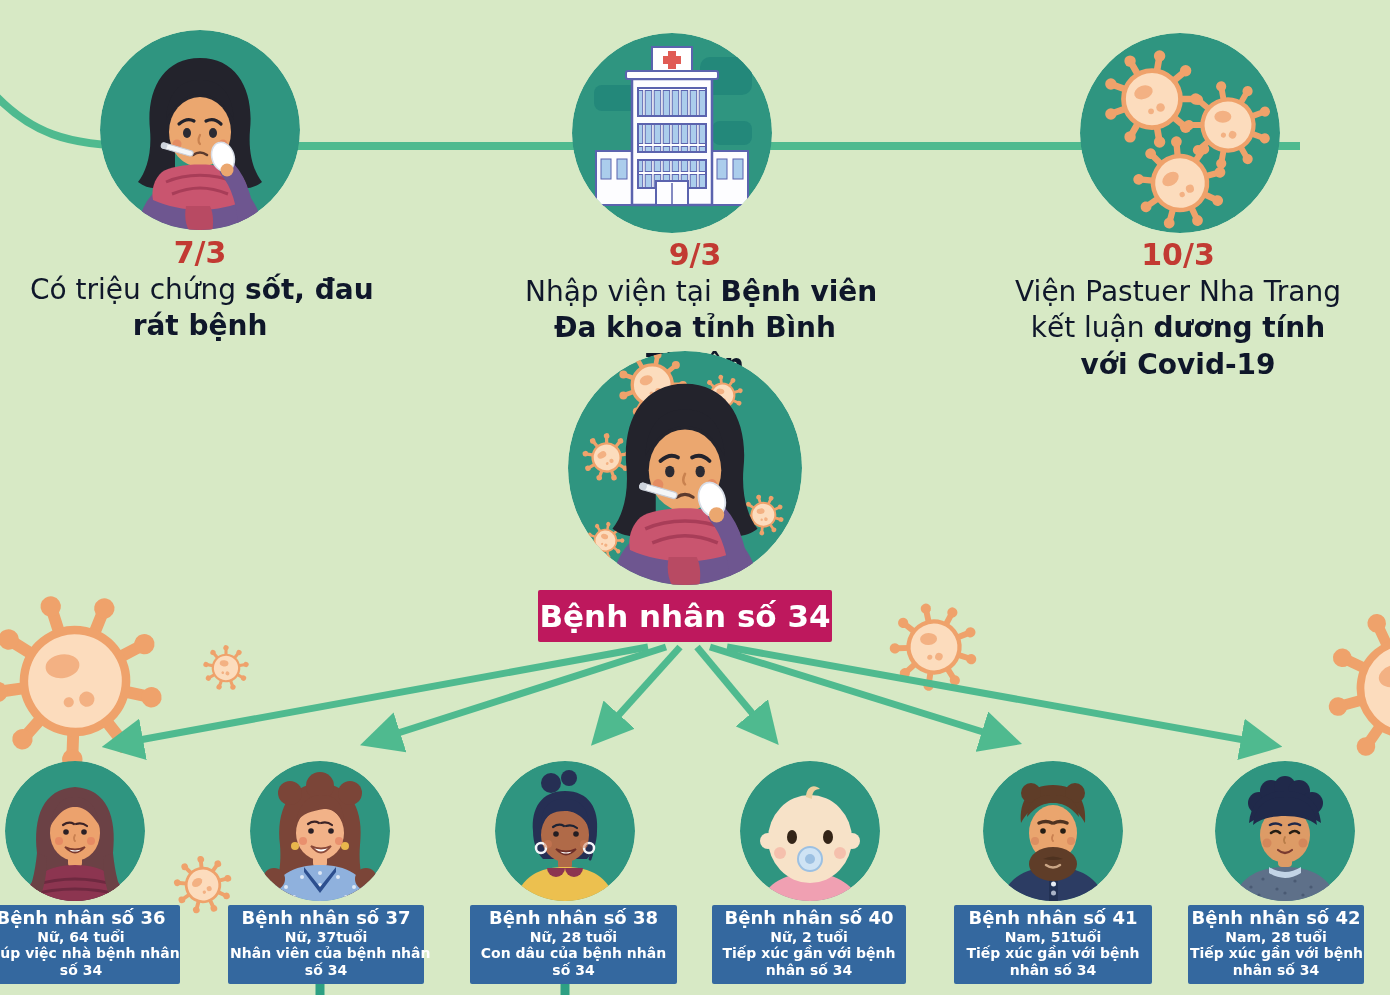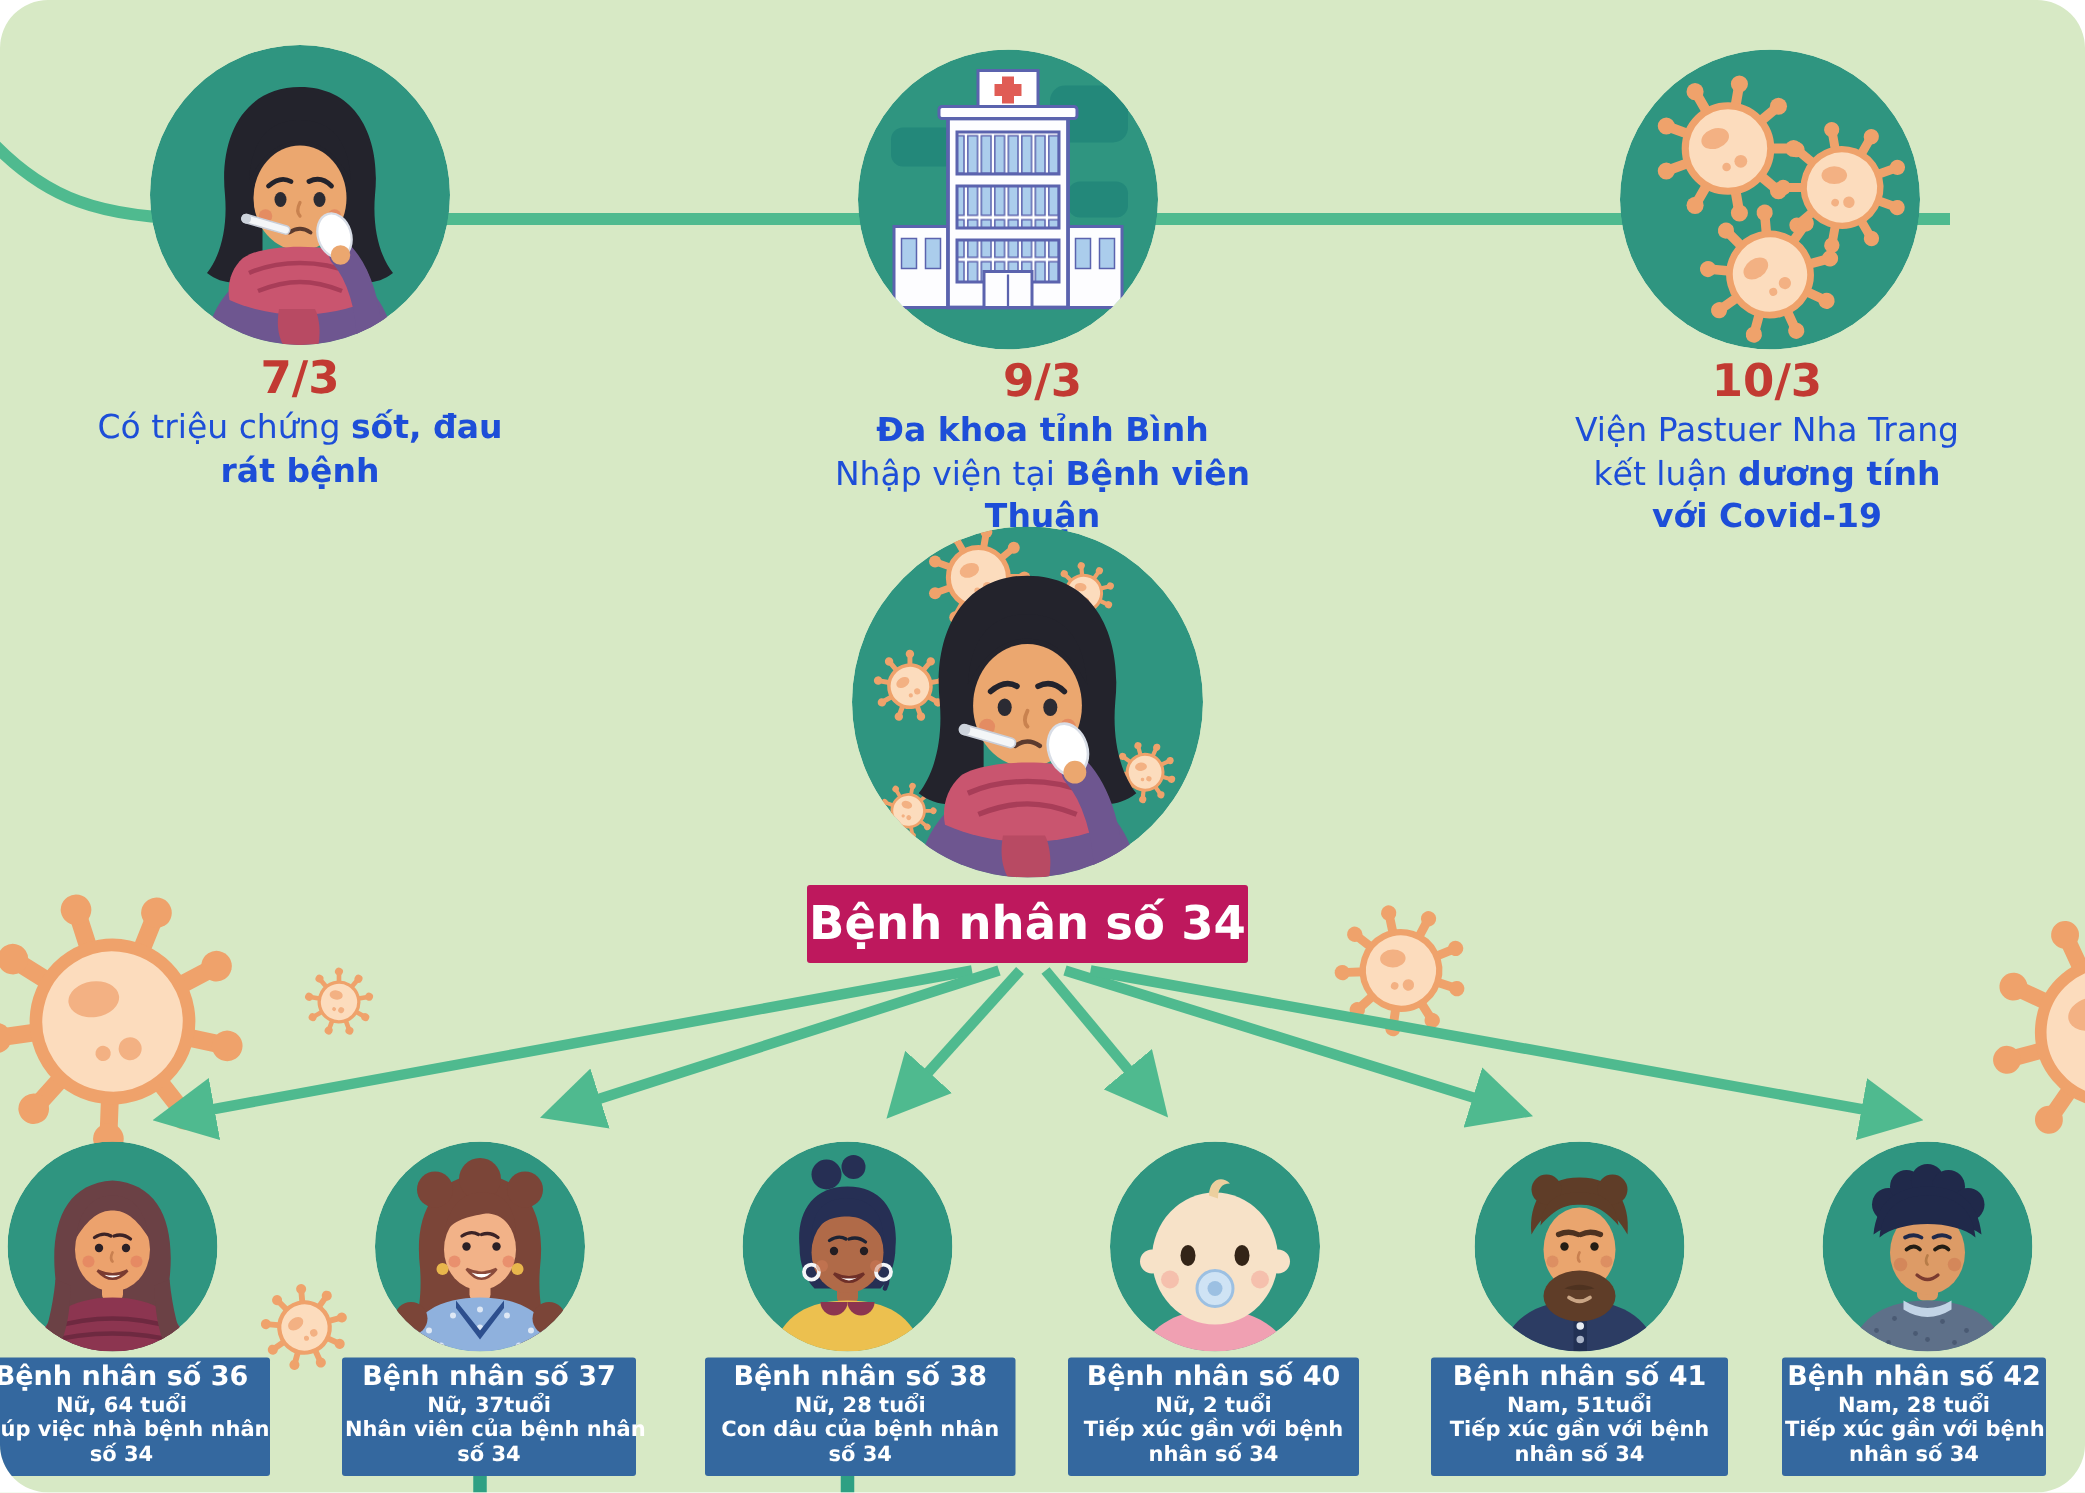--- a/index.html
+++ b/index.html
@@ -1,28 +1,27 @@
 <!DOCTYPE html>
 <html><head>
 <meta charset="utf-8">
 <style>
   html,body { margin:0; padding:0; background:#fff; }
   .canvas {
     position:relative; width:1390px; height:995px; overflow:hidden;
     background:#d7e9c5;
     font-family:"DejaVu Sans", sans-serif;
-    border-radius:32px;
   }
   .bg-art { position:absolute; left:0; top:0; z-index:1; }
   .defs-svg { position:absolute; width:0; height:0; }
   .avatar-circle { position:absolute; z-index:2; border-radius:50%; overflow:hidden; }
   .avatar-circle svg { display:block; width:100%; height:100%; }
   .event-block { position:absolute; z-index:2; text-align:center; color:#222; }
   .event-date { font-size:30px; font-weight:700; color:#c23a32; line-height:1.1; margin-bottom:3px; }
-  .event-desc { font-size:22px; line-height:1.3; color:#1d4ed8; }
+  .event-desc { font-size:28px; line-height:1.3; color:#0f172a; }
   .event-desc .line { white-space:nowrap; }
   .b { font-weight:700; }
   .pz-label {
     position:absolute; z-index:3; left:538px; top:590px; width:294px; height:52px;
     background:#be185d; color:#fff; font-weight:700; font-size:31px;
     display:flex; align-items:center; justify-content:center; border-radius:2px;
   }
   .contact-box {
     position:absolute; z-index:3; top:905px; background:#34689f; color:#fff;
     text-align:center; padding:3px 2px 6px; border-radius:2px; box-sizing:border-box;
@@ -175,22 +174,22 @@
     <div class="event-date">7/3</div>
     <div class="event-desc">
       <div class="line"><span>Có triệu chứng </span><span class="b">sốt, đau</span></div>
       <div class="line b"><span>rát bệnh</span></div>
     </div>
   </div>
 
   <div class="event-block" style="left:525px;top:238px;width:340px">
     <div class="event-date">9/3</div>
     <div class="event-desc">
+      <div class="line"><span>Nhập viện tại </span><span class="b">Bệnh viên</span></div>
       <div class="line b"><span>Đa khoa tỉnh Bình</span></div>
-      <div class="line"><span>Nhập viện tại </span><span class="b">Bệnh viên</span></div>
       <div class="line b"><span>Thuận</span></div>
     </div>
   </div>
 
   <div class="event-block" style="left:1008px;top:238px;width:340px">
     <div class="event-date">10/3</div>
     <div class="event-desc">
       <div class="line"><span>Viện Pastuer Nha Trang</span></div>
       <div class="line"><span>kết luận </span><span class="b">dương tính</span></div>
       <div class="line b"><span>với Covid-19</span></div>

